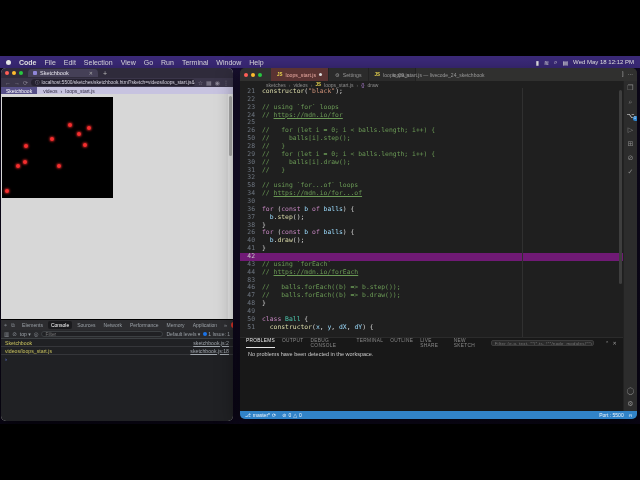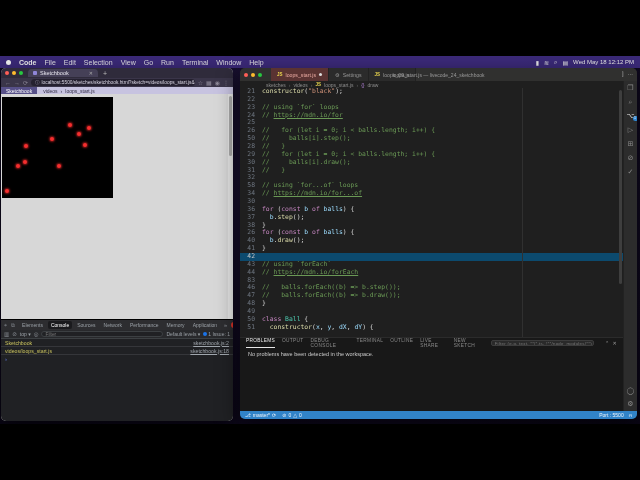--- a/index.html
+++ b/index.html
@@ -85,21 +85,21 @@
   .v-body { flex:1; display:flex; min-height:0; }
   .v-left { flex:1; display:flex; flex-direction:column; min-width:0; }
   .v-breadcrumbs { height:7px; display:flex; align-items:center; gap:3px; color:#8c8c8c;
                    font-size:5px; padding-left:26px; flex:none; background:#1f1f1f;}
   .crumb-sep { color:#5f5f5f; }
   .v-editor { flex:1; position:relative; overflow:hidden; background:#1f1f1f;
               font-family:"DejaVu Sans Mono", monospace; }
   .ruler { position:absolute; left:282px; top:0; bottom:0; width:1px; background:#303030; }
   .ed-scroll { position:absolute; right:1px; top:2px; width:3px; height:78%; background:#3e3e3e; border-radius:2px;}
   .line { display:flex; height:7.87px; line-height:7.87px; font-size:6.4px; white-space:pre; }
-  .line.current { background:#0c4a6e; }
+  .line.current { background:#701a75; }
   .num { width:22px; text-align:right; padding-right:7px; color:#6e7681; flex:none; }
   .line.current .num { color:#c6c6c6; }
   .tk-kw{color:#c586c0}.tk-fn{color:#dcdcaa}.tk-st{color:#ce9178}.tk-cm{color:#6a9955}
   .tk-cl{color:#6a9955;text-decoration:underline}.tk-vr{color:#9cdcfe}.tk-pu{color:#d4d4d4}.tk-ty{color:#4ec9b0}
 
   .v-panel { height:74px; flex:none; background:#181818; border-top:1px solid #2b2b2b;
              display:flex; flex-direction:column; }
   .p-tabs { height:10px; display:flex; align-items:center; gap:7px; padding:0 6px; font-size:4.8px;
             color:#8a8a8a; letter-spacing:.3px; flex:none; }
   .p-tab.active { color:#e7e7e7; border-bottom:1px solid #e7e7e7; padding-bottom:1px; }

